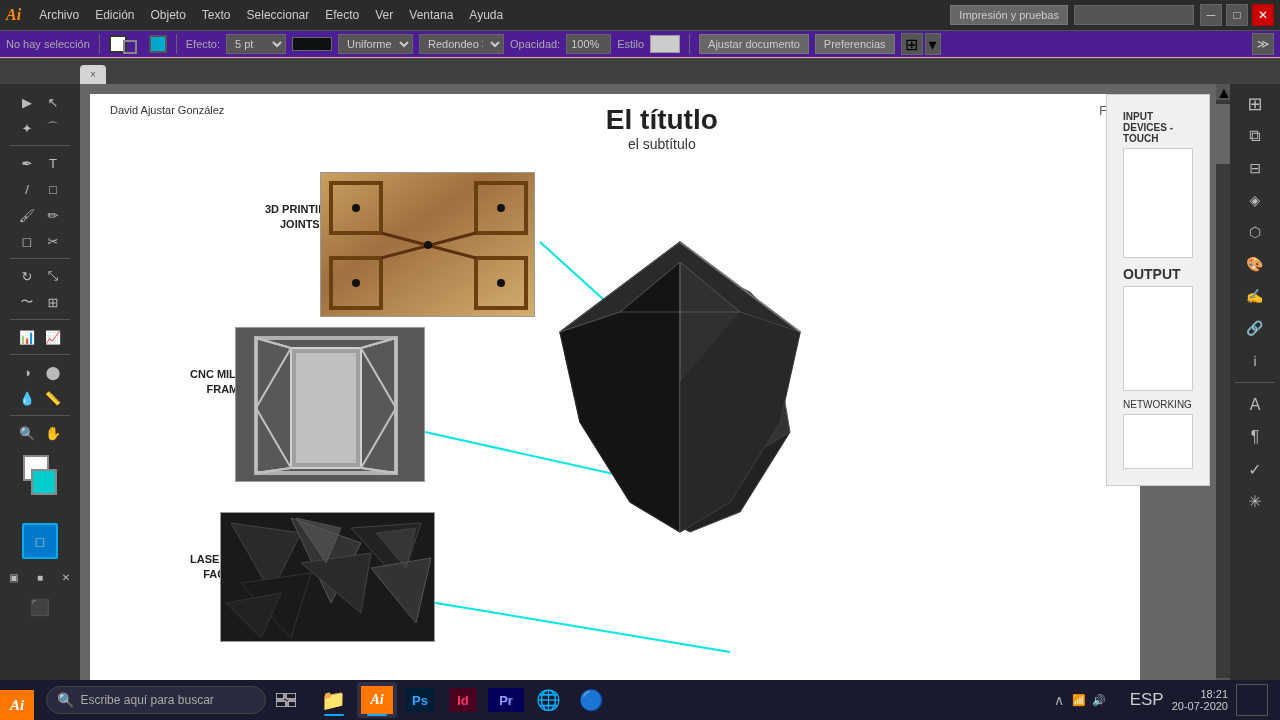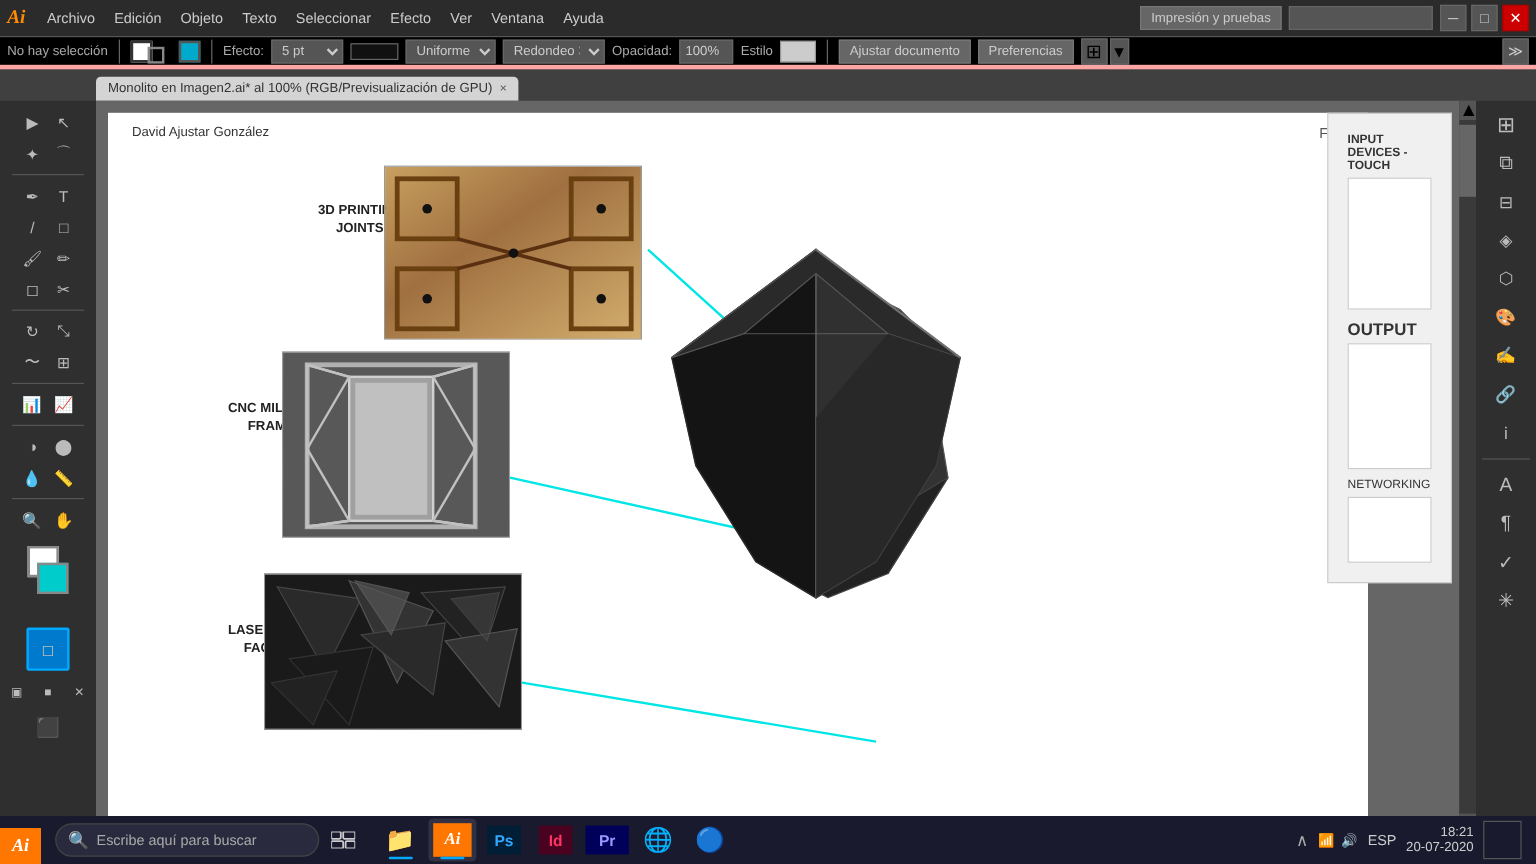--- a/index.html
+++ b/index.html
@@ -14,22 +14,22 @@
       color: #ff8c00; font-style: italic; font-weight: bold; font-size: 16px;
       margin-right: 10px; font-family: Georgia, serif;
     }
     .menu-item {
       color: #cccccc; font-size: 12px; padding: 0 8px; height: 30px;
       display: flex; align-items: center; cursor: pointer;
     }
 
     
     #toolbar-area {
-      width: 100%; height: 28px; background: #000000; display: flex; align-items: center;
-      padding: 0 6px; gap: 6px; border-top: 1px solid #555; border-bottom: 4px solid #fca5a5;
+      width: 100%; height: 28px; background: #4c1d95; display: flex; align-items: center;
+      padding: 0 6px; gap: 6px; border-top: 1px solid #555; border-bottom: 1px solid #fca5a5;
     }
     .toolbar-select {
       background: #555; color: #ccc; border: 1px solid #666; font-size: 11px;
       height: 20px; padding: 0 4px; cursor: pointer;
     }
     .toolbar-label { color: #aaa; font-size: 11px; }
     .toolbar-sep { width: 1px; height: 20px; background: #666; margin: 0 3px; }
     .toolbar-input {
       background: #555; color: #ccc; border: 1px solid #666; font-size: 11px;
       height: 20px; padding: 0 4px; width: 50px;
@@ -210,21 +210,21 @@
     }
     .taskbar-app-active::after {
       content: ''; position: absolute; bottom: 2px; left: 50%; transform: translateX(-50%);
       width: 20px; height: 2px; background: #00aaff; border-radius: 1px;
     }
     .taskbar-right {
       display: flex; align-items: center; gap: 8px; padding-right: 8px;
     }
     .taskbar-systray { display: flex; align-items: center; gap: 6px; color: #ccc; font-size: 11px; }
     .taskbar-clock { color: #ccc; font-size: 11px; text-align: right; }
-    .taskbar-lang { color: #ccc; font-size: 12px; }
+    .taskbar-lang { color: #ccc; font-size: 17px; margin-left: 16px; }
 
     
     .ai-logo {
       background: #ff7700; color: white; font-style: italic; font-weight: bold;
       font-size: 14px; font-family: Georgia, serif;
       width: 32px; height: 28px; display: flex; align-items: center; justify-content: center;
     }
 
     
     .monolith-svg { position: absolute; top: 80px; left: 460px; }
@@ -287,21 +287,20 @@
   <div style="display:flex;align-items:center;gap:2px;">
     <div style="width:22px;height:22px;background:#555;border:1px solid #666;display:flex;align-items:center;justify-content:center;cursor:pointer;">⊞</div>
     <div style="width:16px;height:22px;background:#555;border:1px solid #666;display:flex;align-items:center;justify-content:center;cursor:pointer;">▾</div>
   </div>
   <span style="flex:1;"></span>
   <div style="width:22px;height:22px;background:#555;border:1px solid #666;display:flex;align-items:center;justify-content:center;cursor:pointer;color:#ccc;font-size:12px;">≫</div>
 </div>
 
 <div id="tab-bar">
   <div class="doc-tab">
-    <span>Monolito en Imagen2.ai* al 100% (RGB/Previsualización de GPU)</span>
     <span class="tab-close">×</span>
   </div>
 </div>
 
 <div id="workspace">
 
   <div id="left-panel">
     <div class="tool-row">
       <button class="tool-btn" title="Selection">▶</button>
       <button class="tool-btn" title="Direct Selection">↖</button>
@@ -371,20 +370,24 @@
     <button class="tool-btn" style="margin-top:4px;font-size:16px;">⬛</button>
   </div>
 
   <div id="canvas-area">
     <div id="canvas-scroll">
 
       <div id="document-page">
 
         <div class="doc-header">
           <span class="doc-author">David Ajustar González</span>
+          <div class="doc-title-block">
+            <div class="doc-title">El títutlo</div>
+            <div class="doc-subtitle">el subtítulo</div>
+          </div>
           <span class="doc-fab">Fab</span>
         </div>
 
         <div class="diagram-area">
 
           <svg class="lines-svg">
 
             <line x1="450" y1="90" x2="660" y2="280" stroke="#00e5e5" stroke-width="2"></line>
 
             <line x1="335" y1="280" x2="650" y2="350" stroke="#00e5e5" stroke-width="2"></line>

